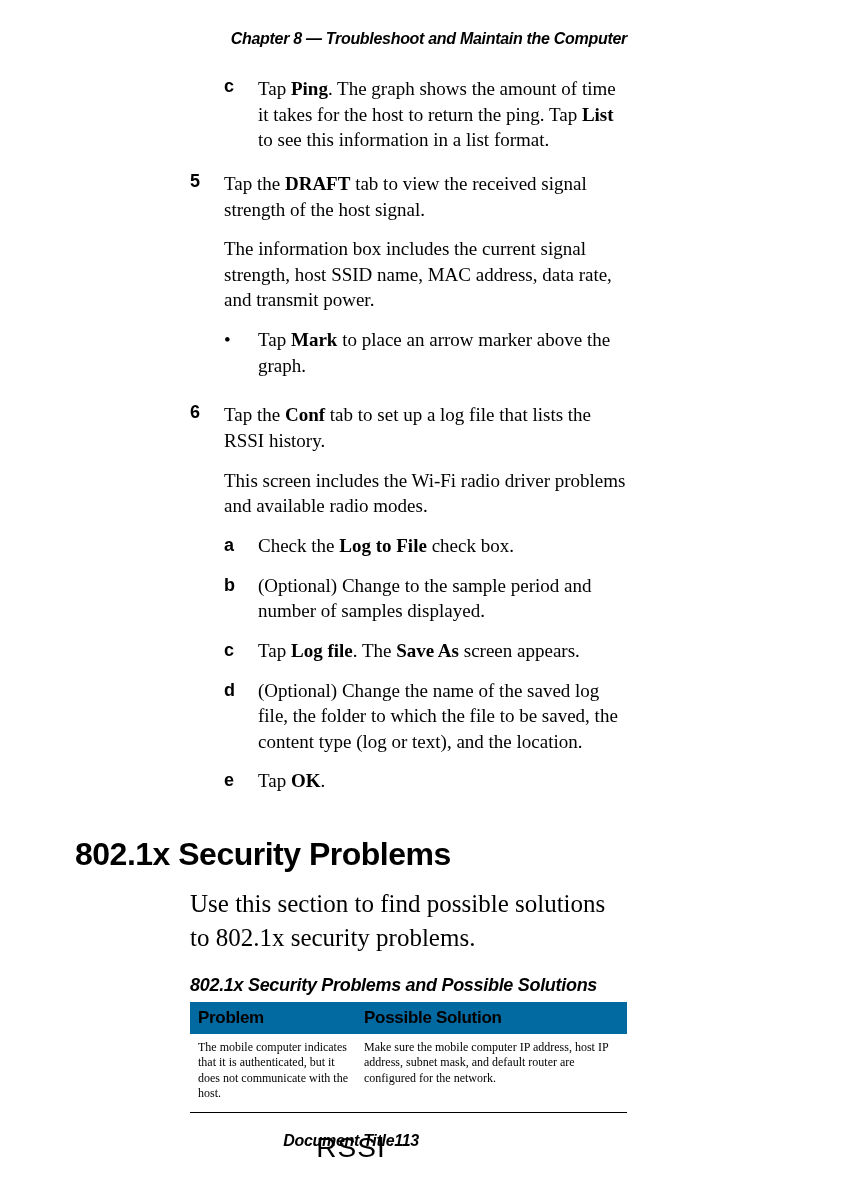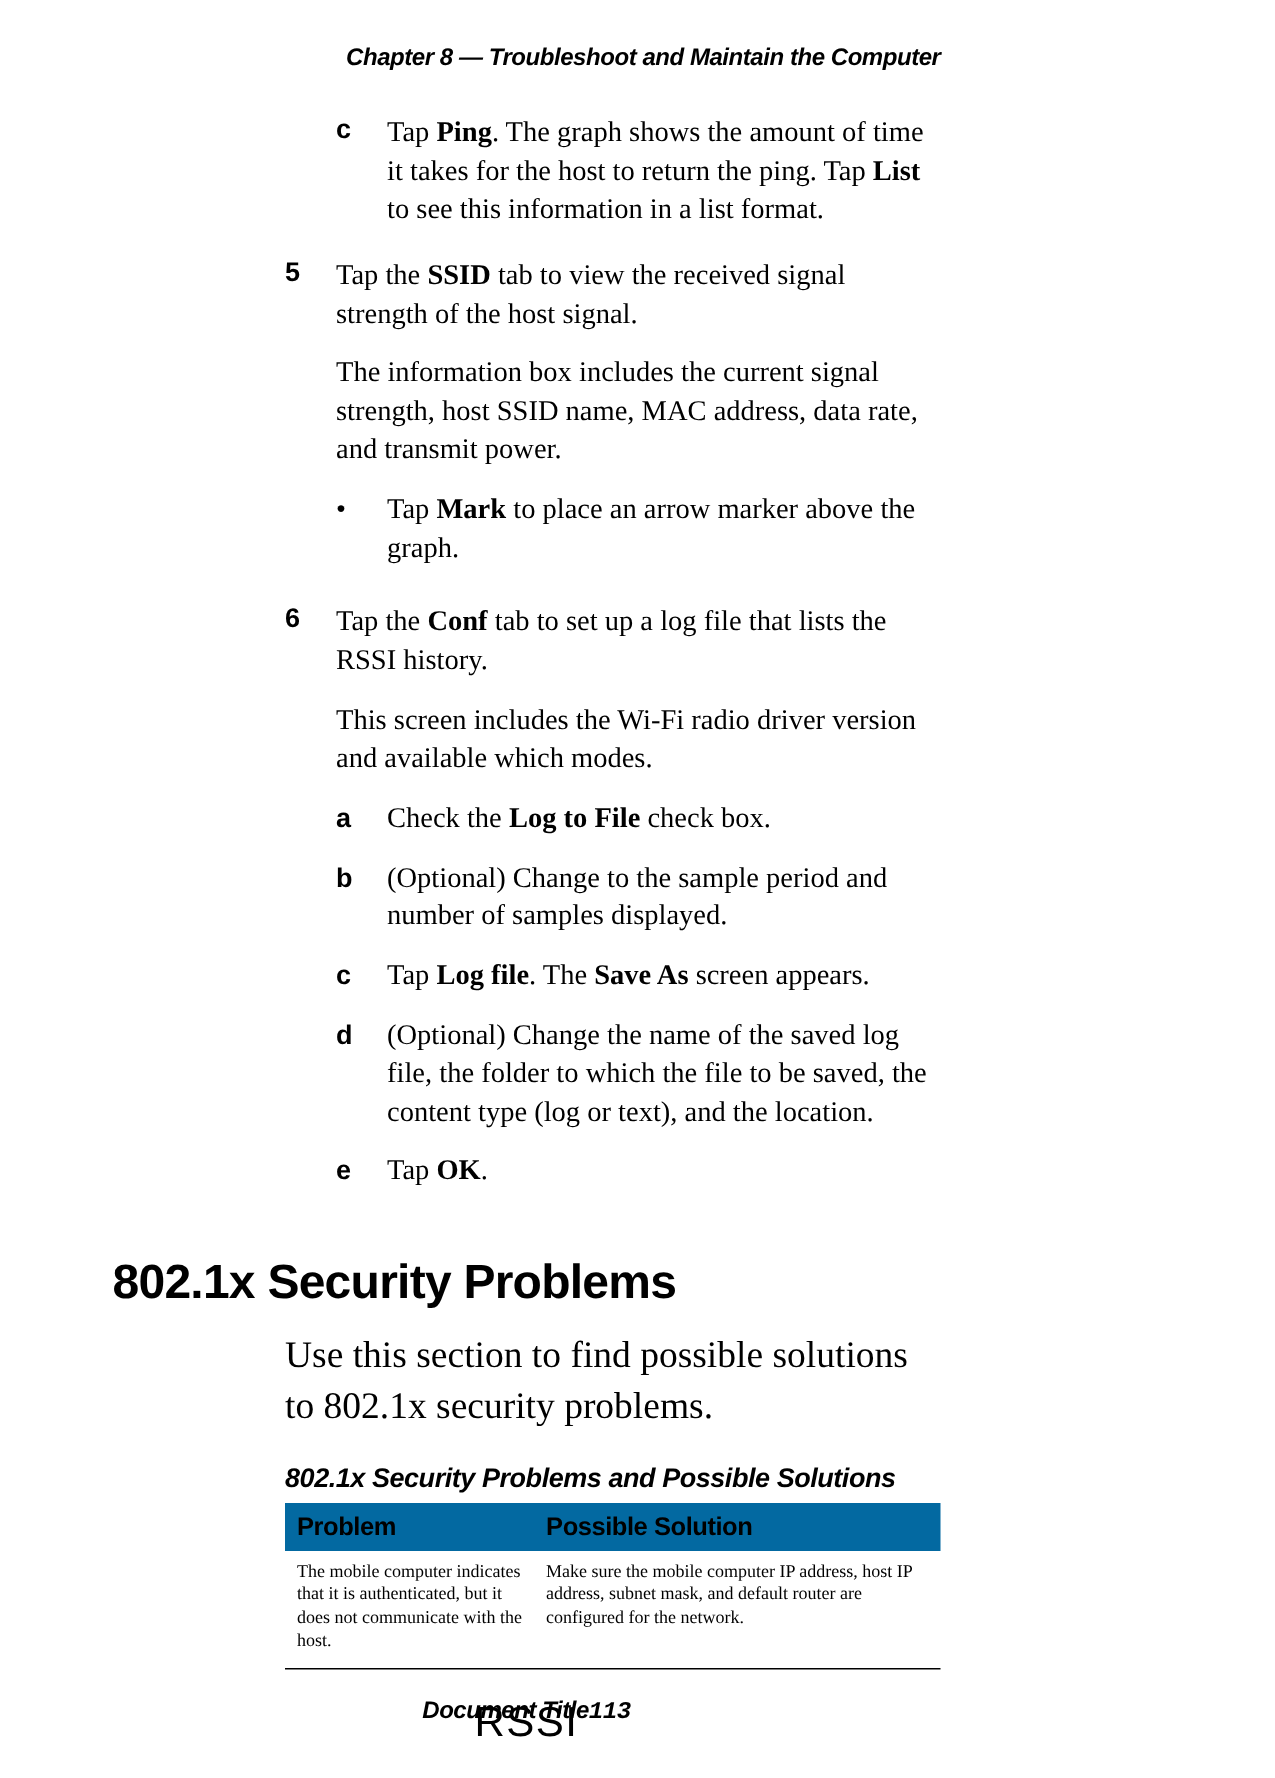--- a/index.html
+++ b/index.html
@@ -132,21 +132,21 @@
     }
     .footer-center {
       font-family: Arial, sans-serif;
       font-size: 28px;
       letter-spacing: 1px;
       position: absolute;
       left: 50%;
       transform: translateX(-50%);
     }
     .footer-right {
-      font-family: Liberation Mono, monospace;
+      font-family: Liberation Sans, sans-serif;
       font-style: italic;
       font-weight: 900;
       font-size: 16px;
       letter-spacing: -0.3px;
     }
     b { font-weight: bold; }
   </style>
 </head>
 <body>
 
@@ -161,36 +161,36 @@
         <div class="marker">c</div>
         <div class="body-text">
           <span>Tap </span><b>Ping</b><span>. The graph shows the amount of time it takes for the host to return the ping. Tap </span><b>List</b><span> to see this information in a list format.</span>
         </div>
       </div>
     </div>
 
     <div class="list-item" style="margin-top:18px;">
       <div class="marker numeric">5</div>
       <div class="body-text">
-        <span>Tap the </span><b>SSID</b><span> tab to view the received signal strength of the host signal.</span>
+        <span>Tap the </span><b>DRAFT</b><span> tab to view the received signal strength of the host signal.</span>
         <div class="para-below">The information box includes the current signal strength, host SSID name, MAC address, data rate, and transmit power.</div>
         <div class="bullet-row">
           <div class="bullet">•</div>
           <div>
             <span>Tap </span><b>Mark</b><span> to place an arrow marker above the graph.</span>
           </div>
         </div>
       </div>
     </div>
 
     <div class="list-item">
       <div class="marker numeric">6</div>
       <div class="body-text">
         <span>Tap the </span><b>Conf</b><span> tab to set up a log file that lists the RSSI history.</span>
-        <div class="para-below">This screen includes the Wi-Fi radio driver version and available which modes.</div>
+        <div class="para-below">This screen includes the Wi-Fi radio driver problems and available radio modes.</div>
 
         <div class="list-item">
           <div class="marker">a</div>
           <div>
             <span>Check the </span><b>Log to File</b><span> check box.</span>
           </div>
         </div>
 
         <div class="list-item">
           <div class="marker">b</div>

